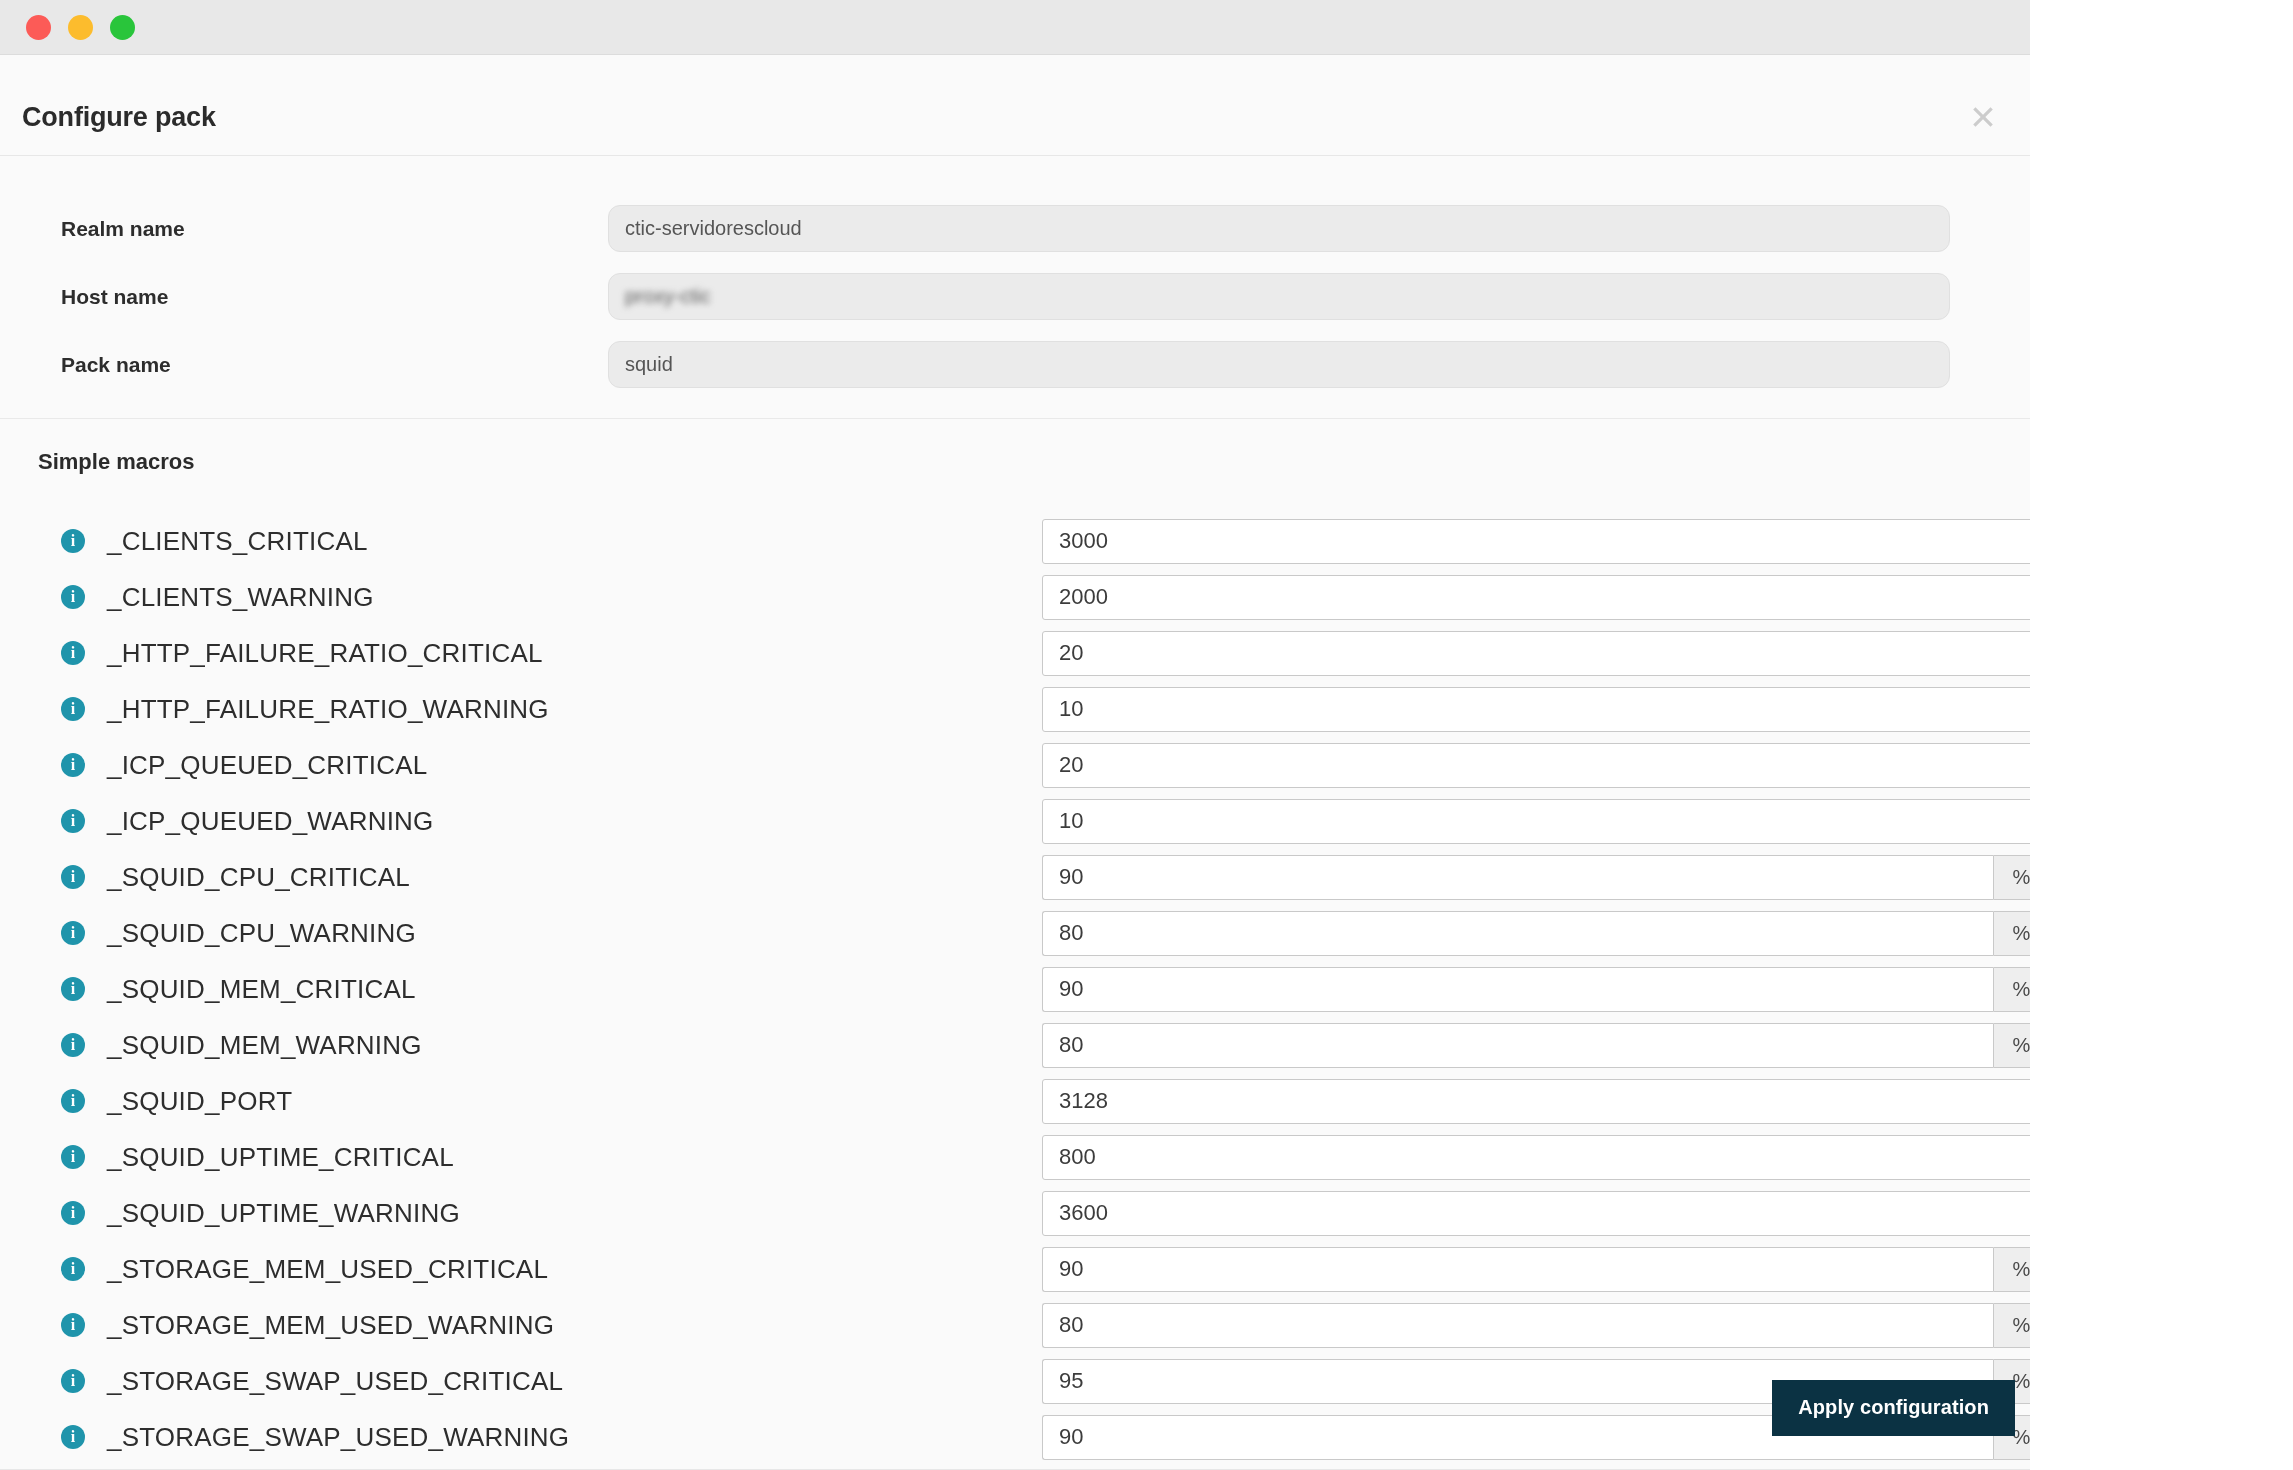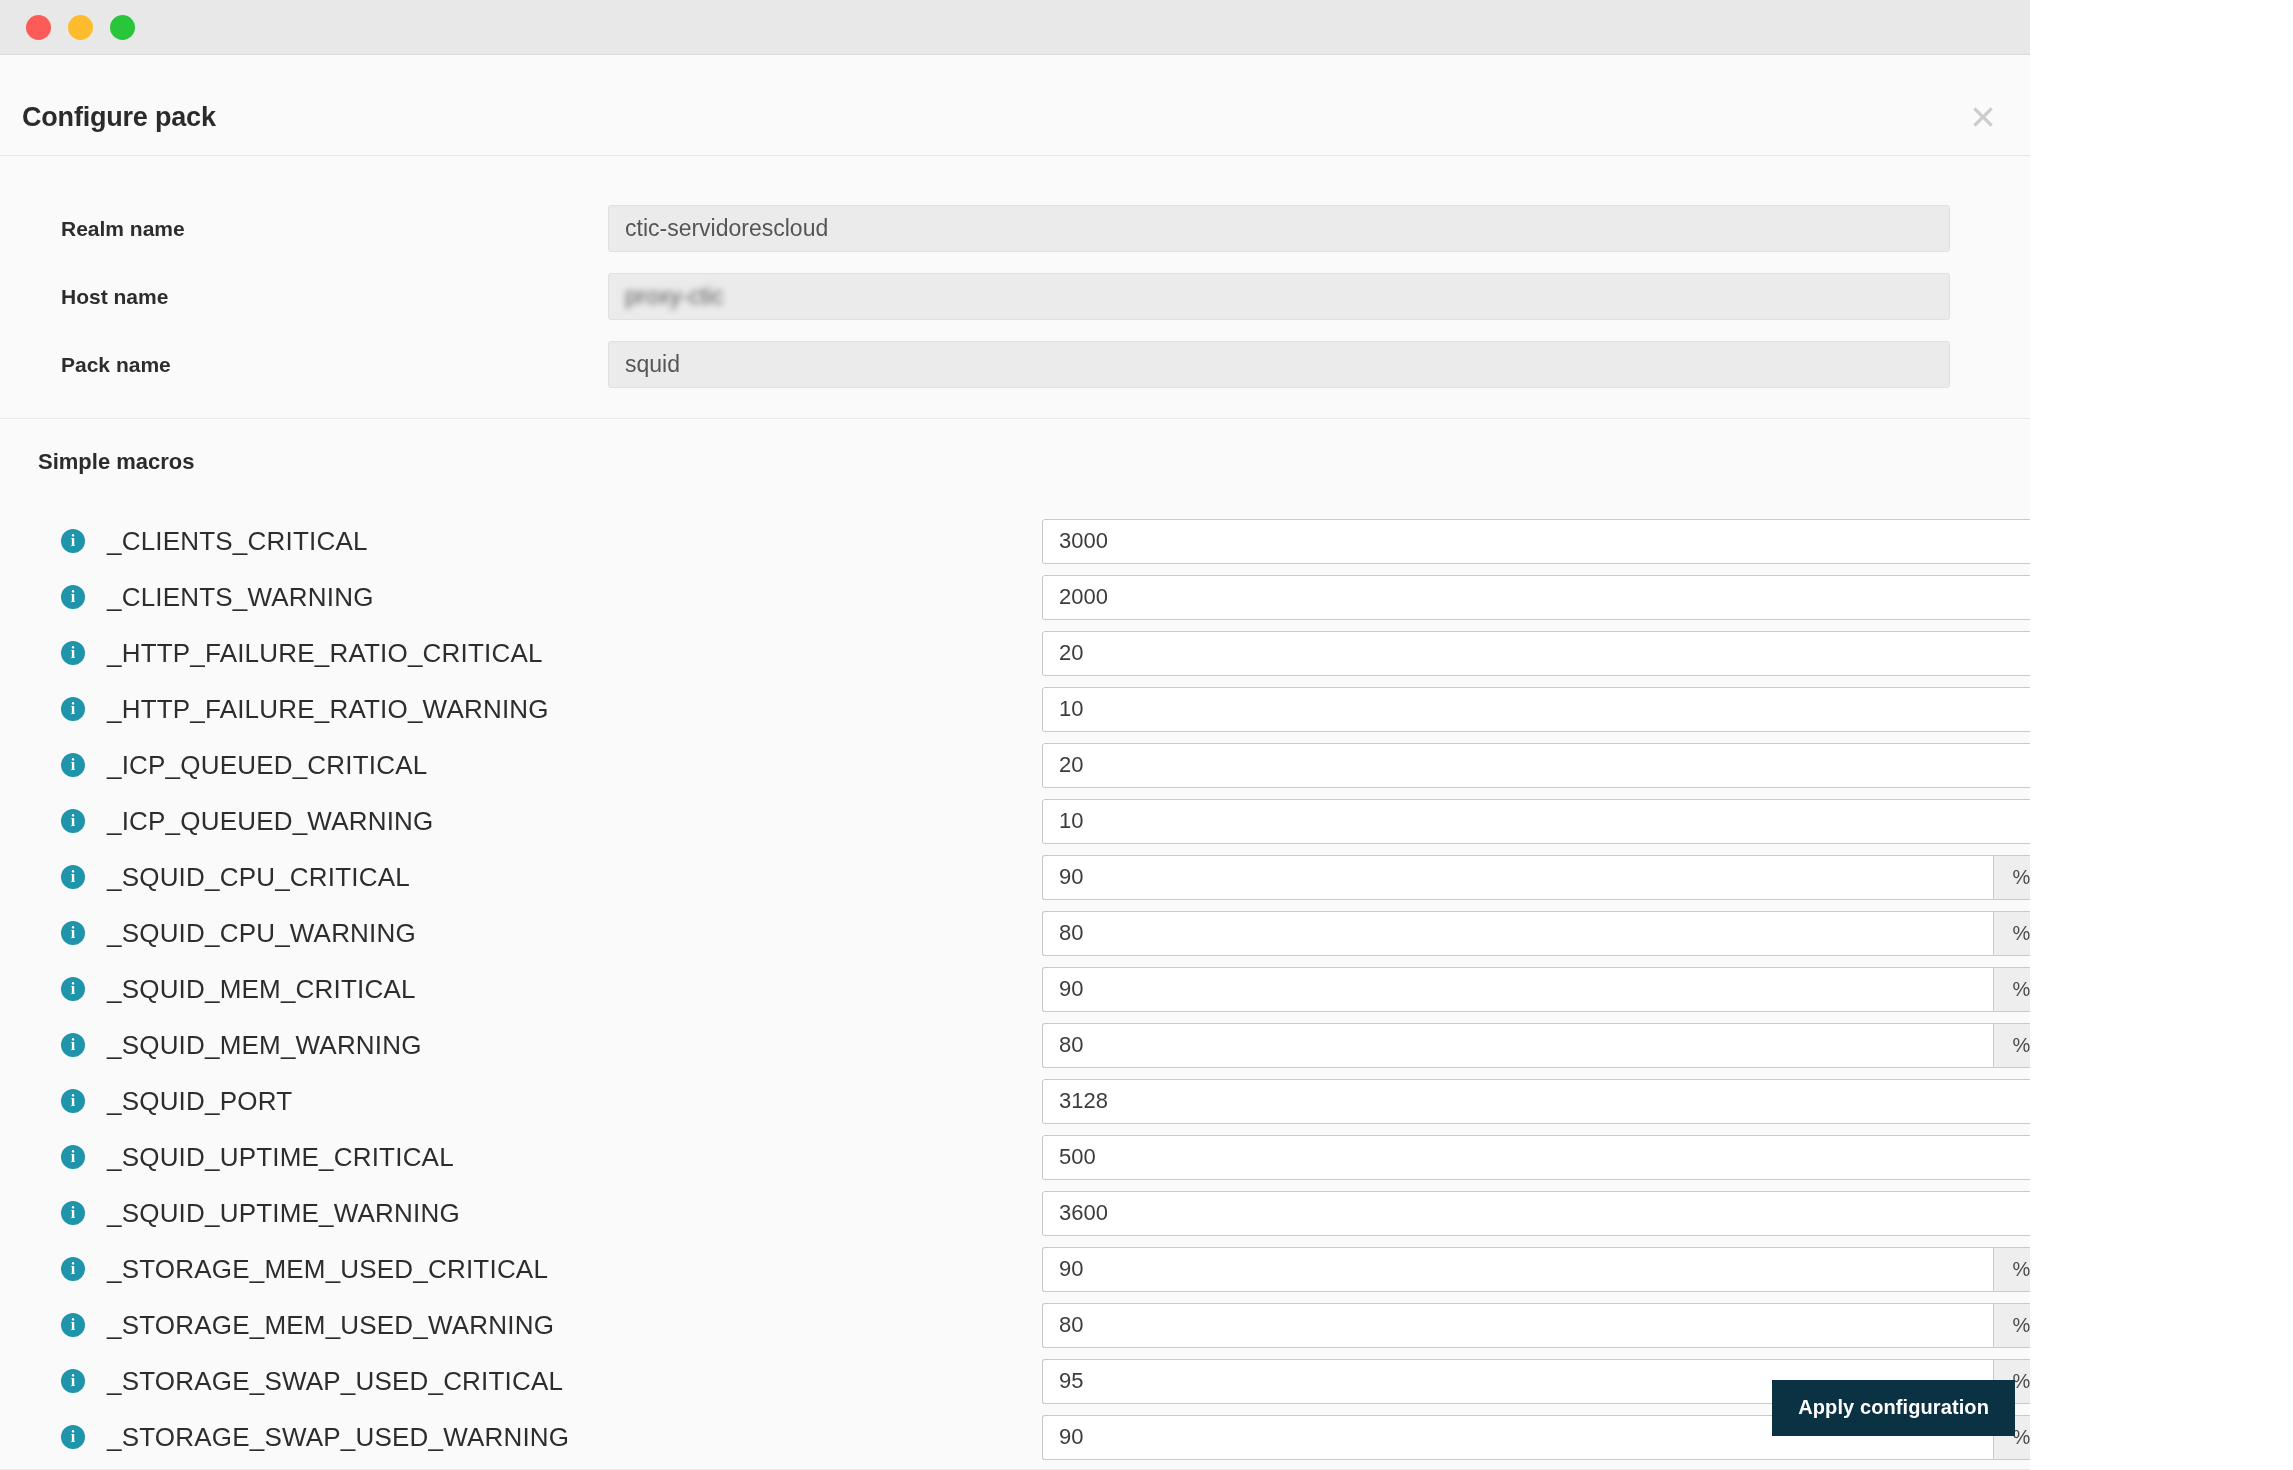--- a/index.html
+++ b/index.html
@@ -102,25 +102,25 @@
     padding-left: 23px;
     font-size: 21px;
     font-weight: bold;
     color: #2d2d2d;
   }
   .form-control-static {
     flex: 1 1 auto;
     height: 47px;
     background: #ebebeb;
     border: 1px solid #e0e0e0;
-    border-radius: 3px;
+    border-radius: 12px;
     display: flex;
     align-items: center;
     padding: 0 16px;
-    font-size: 23px;
+    font-size: 20px;
     color: #555555;
     margin-right: 42px;
   }
   .blurred {
     filter: blur(3.2px);
     color: #5a5a5a;
   }
 
   
   .section-title {
@@ -360,21 +360,21 @@
           <span class="info-icon">i</span>
           <span class="macro-name">_SQUID_PORT</span>
           <div class="macro-input-wrap">
             <div class="macro-input">3128</div>
           </div>
         </div>
         <div class="macro-row">
           <span class="info-icon">i</span>
           <span class="macro-name">_SQUID_UPTIME_CRITICAL</span>
           <div class="macro-input-wrap">
-            <div class="macro-input">500</div>
+            <div class="macro-input">800</div>
           </div>
         </div>
         <div class="macro-row">
           <span class="info-icon">i</span>
           <span class="macro-name">_SQUID_UPTIME_WARNING</span>
           <div class="macro-input-wrap">
             <div class="macro-input">3600</div>
           </div>
         </div>
         <div class="macro-row">

